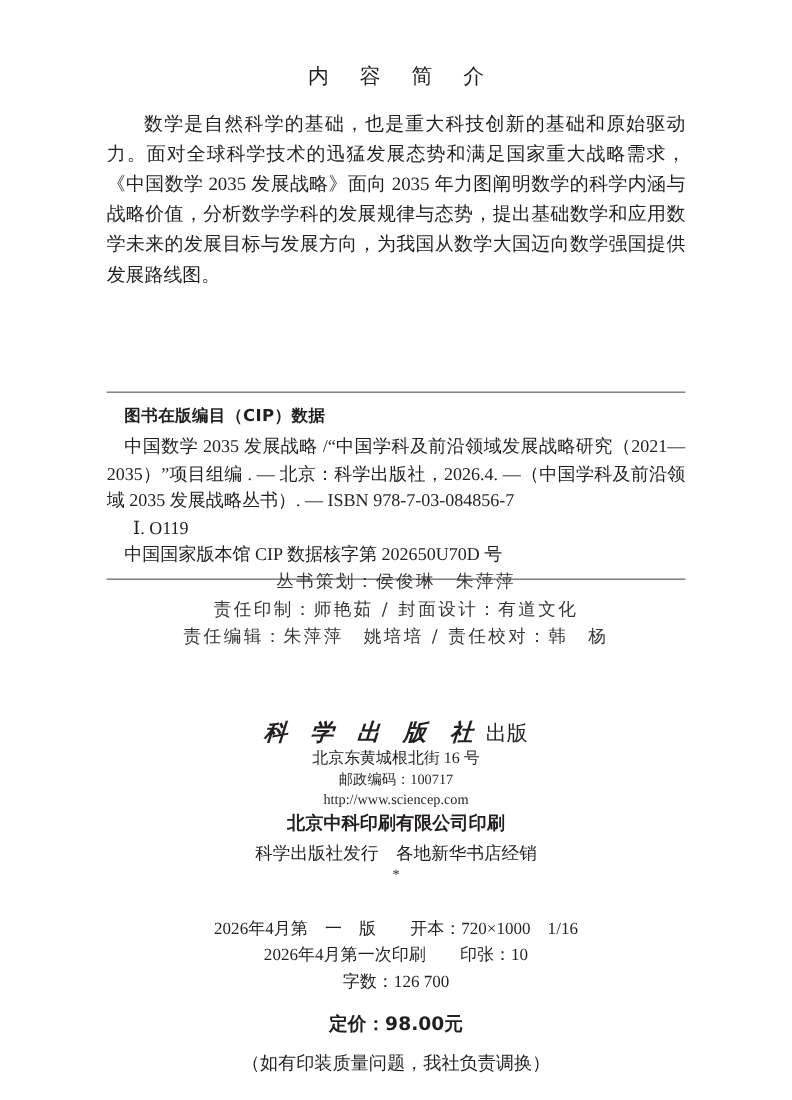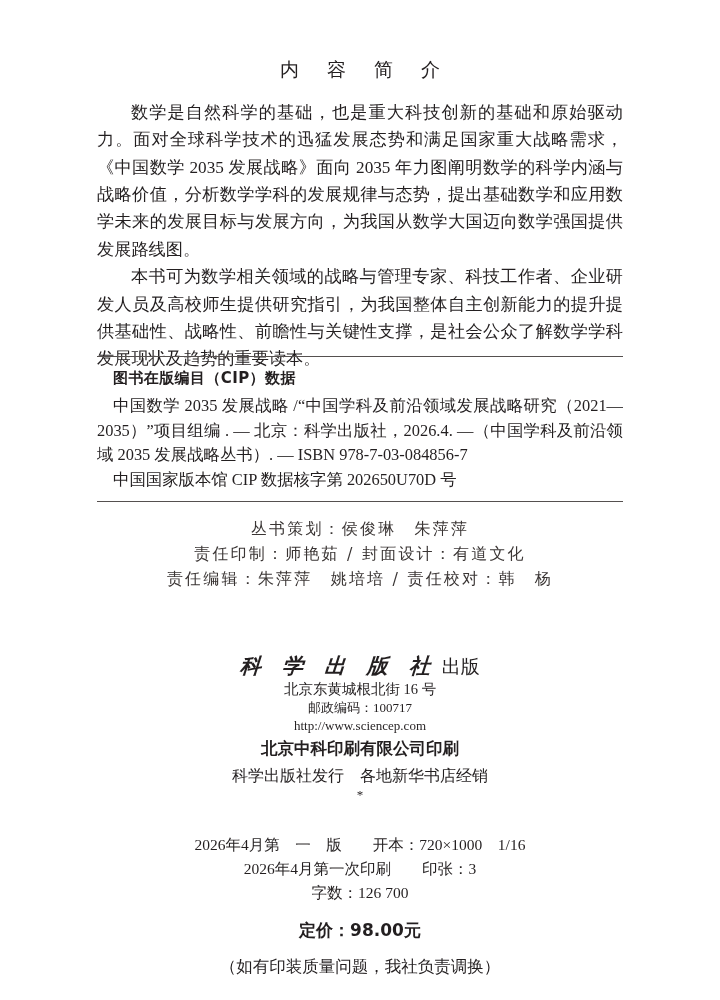--- a/index.html
+++ b/index.html
@@ -219,28 +219,28 @@
   }
 </style>
 </head>
 <body>
 
 <div class="page">
 
   <section class="summary-block">
     <h1 class="summary-title">内 容 简 介</h1>
     <p class="summary-para">数学是自然科学的基础，也是重大科技创新的基础和原始驱动力。面对全球科学技术的迅猛发展态势和满足国家重大战略需求，《中国数学 2035 发展战略》面向 2035 年力图阐明数学的科学内涵与战略价值，分析数学学科的发展规律与态势，提出基础数学和应用数学未来的发展目标与发展方向，为我国从数学大国迈向数学强国提供发展路线图。</p>
-    <p class="summary-para">本书可为数学相关领域的战略与管理专家、科技工作者、企业研发人员及高校师生提供研究指引，为我国整体自主创新能力的提升提供基础性、战略性、前瞻性与关键性支撑，是社会公众了解数学学科发展现状及趋势的重要读本。</p>
   </section>
 
   <section class="cip-block">
     <hr class="rule">
     <div class="cip-inner">
       <p class="cip-heading">图书在版编目（CIP）数据</p>
       <p class="cip-body">中国数学 2035 发展战略 /“中国学科及前沿领域发展战略研究（2021—2035）”项目组编 . — 北京：科学出版社，2026.4. —（中国学科及前沿领域 2035 发展战略丛书）. — ISBN 978-7-03-084856-7</p>
+      <p class="cip-line indent-more">Ⅰ. O119</p>
       <p class="cip-line">中国国家版本馆 CIP 数据核字第 202650U70D 号</p>
     </div>
     <hr class="rule">
   </section>
 
   <section class="credits-block">
     <p class="credit-line">丛书策划：侯俊琳　朱萍萍</p>
     <p class="credit-line">责任印制：师艳茹 / 封面设计：有道文化</p>
     <p class="credit-line">责任编辑：朱萍萍　姚培培 / 责任校对：韩　杨</p>
   </section>
@@ -255,19 +255,19 @@
   </section>
 
   <section class="printing-block">
     <p class="printer">北京中科印刷有限公司印刷</p>
     <p class="distributor">科学出版社发行　各地新华书店经销</p>
     <p class="star">*</p>
   </section>
 
   <section class="specs-block">
     <p class="spec-line">2026年4月第　一　版　　开本：720×1000　1/16</p>
-    <p class="spec-line">2026年4月第一次印刷　　印张：3</p>
+    <p class="spec-line">2026年4月第一次印刷　　印张：10</p>
     <p class="spec-line">字数：126 700</p>
     <p class="price">定价：98.00元</p>
     <p class="exchange-note">（如有印装质量问题，我社负责调换）</p>
   </section>
 
 </div>
 
 </body></html>

